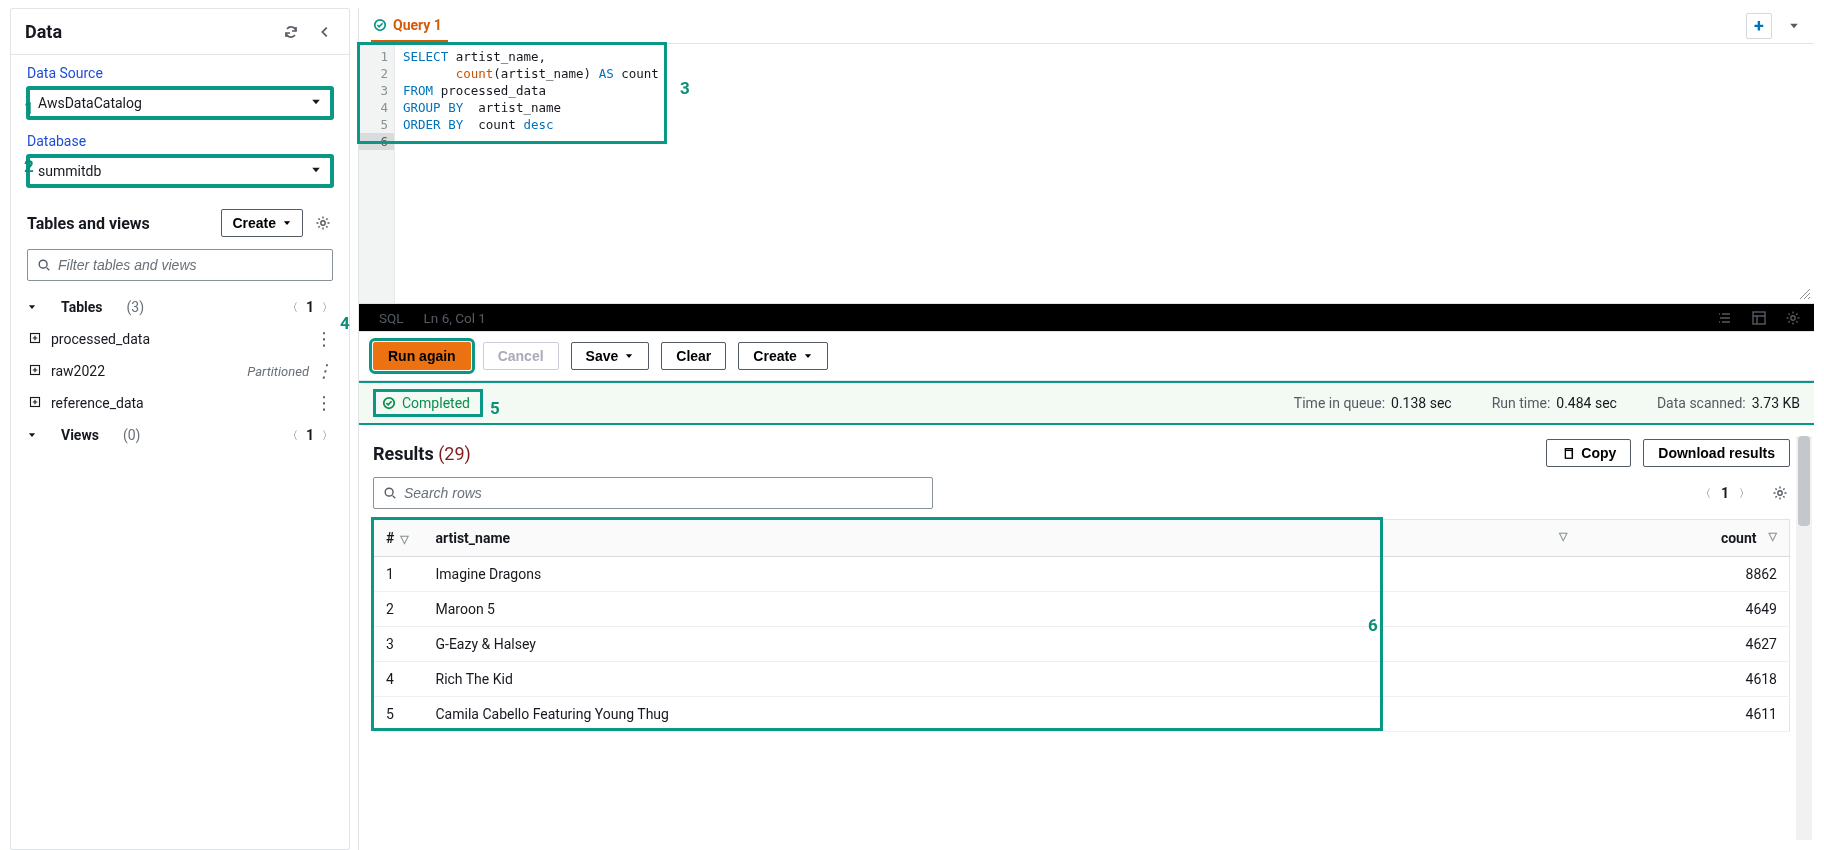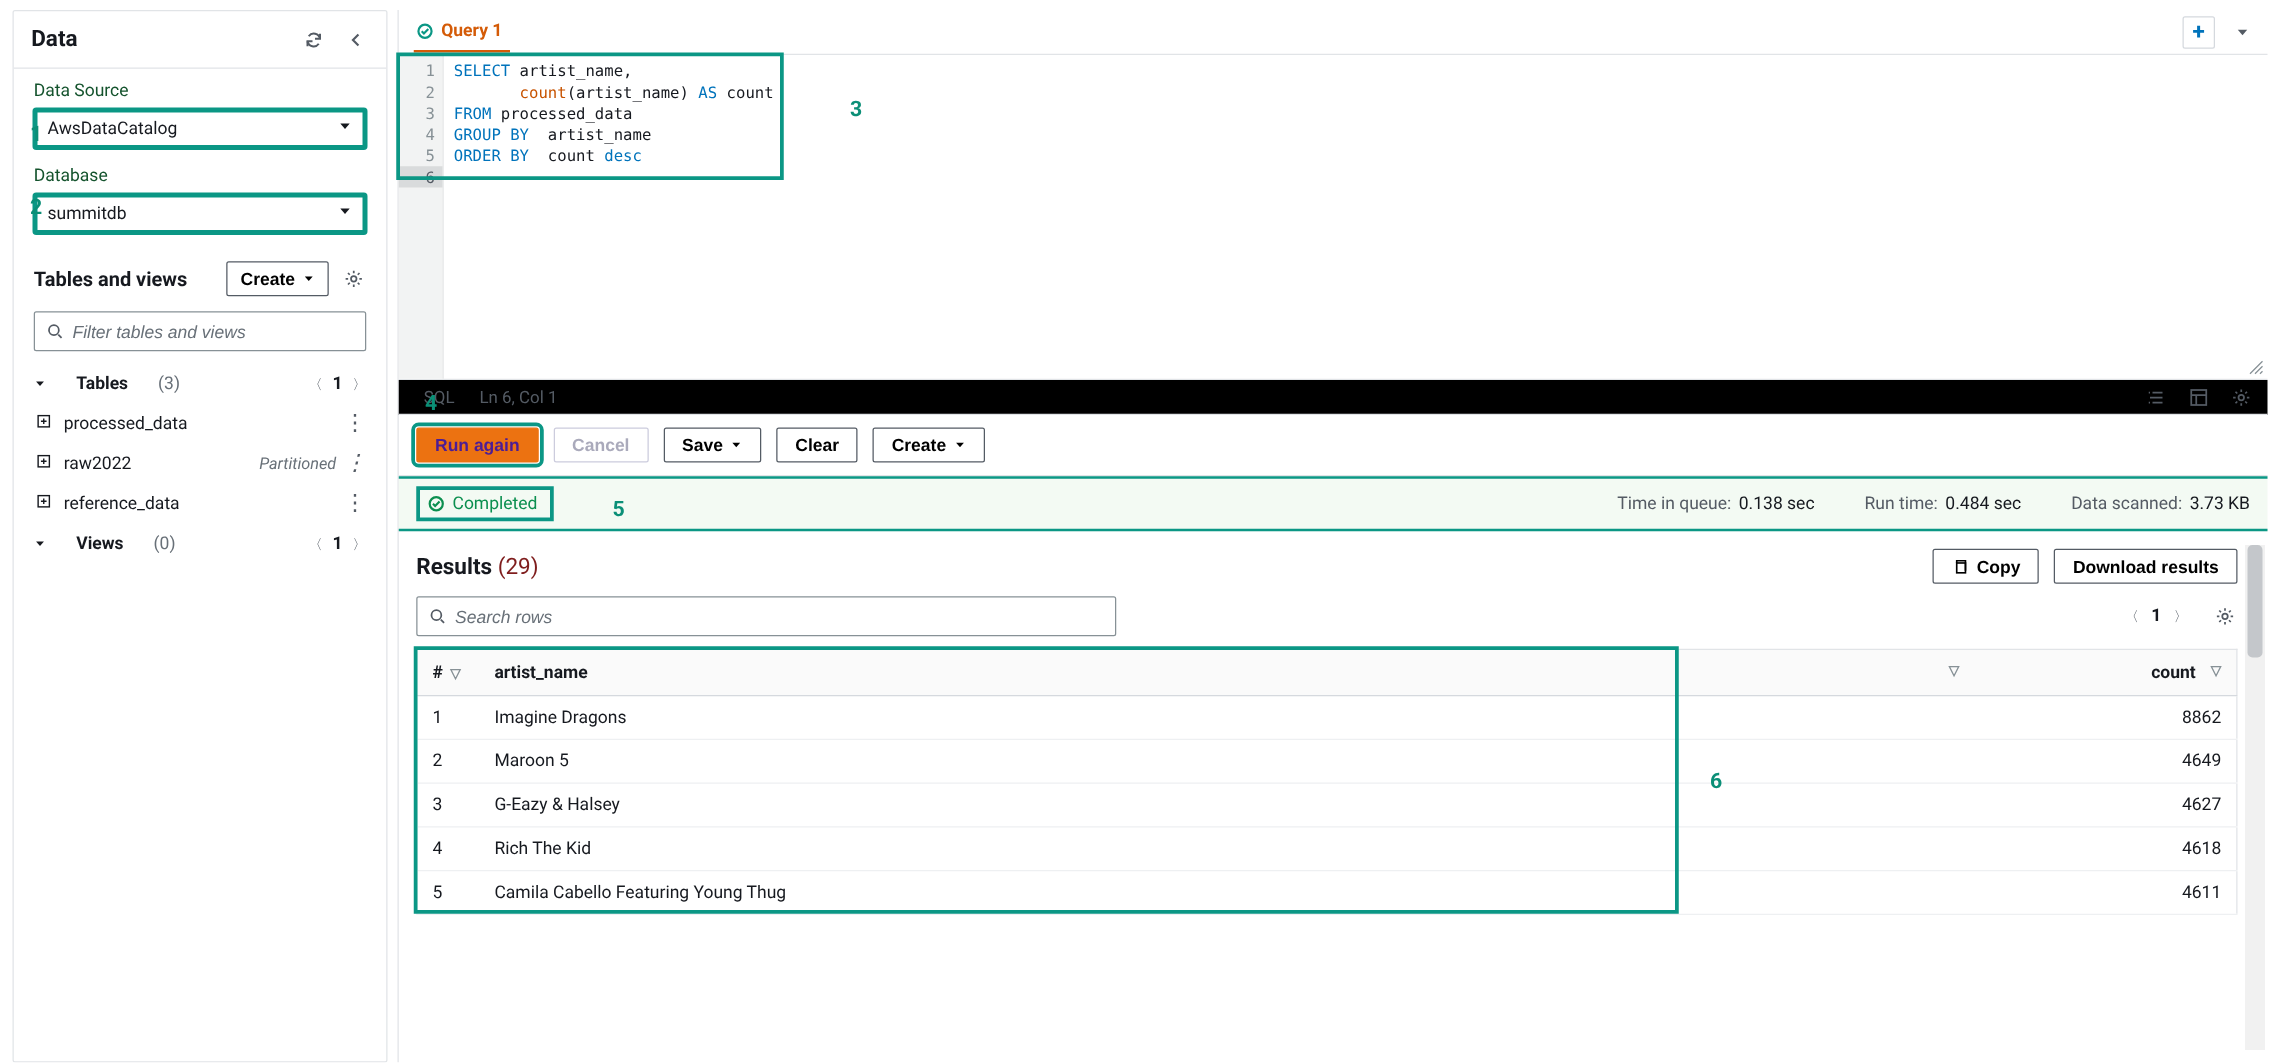--- a/index.html
+++ b/index.html
@@ -24,21 +24,21 @@
     position: absolute;
     font-weight: 700;
     font-size: 17px;
     color: #0f7b6c;
     color:#0b8f77;
     z-index: 200;
     font-family: inherit;
   }
   
   .sidebar {
-    width: 300px;
+    width: 340px;
     flex: none;
     border: 1px solid #e1e4e7;
     border-radius: 2px;
     display: flex;
     flex-direction: column;
     background: #fff;
   }
   .sidebar-header {
     display: flex;
     align-items: center;
@@ -49,21 +49,21 @@
   .sidebar-title {
     font-size: 18px;
     font-weight: 700;
   }
   .sidebar-header-tools { display:flex; align-items:center; gap:14px; }
   .icon-btn {
     display:inline-flex; align-items:center; justify-content:center;
     width:20px; height:20px; color:#545b64; cursor:pointer;
   }
   .sidebar-body { padding: 10px 16px 0 16px; }
-  .field-label { font-size: 14px; color:#14532d; margin-bottom:6px; }
+  .field-label { font-size: 14px; color:#1d4ed8; margin-bottom:6px; }
   .select {
     display:flex; align-items:center; justify-content:space-between;
     border:1px solid #879196; padding:6px 10px; border-radius:2px;
     background:#fff; height:32px; cursor:pointer;
   }
   .select.hl { outline:3px solid #0b9785; outline-offset:-2px; border-color:#0b9785; }
   .select.hl { border:3px solid #0b9785; padding:4px 8px; }
   .section-head {
     display:flex; align-items:center; justify-content:space-between;
     padding: 22px 16px 12px 16px;
@@ -143,21 +143,21 @@
     padding: 4px 10px 4px 20px; font-size:13.5px; color:#545b64; height:28px;
   }
   .statusbar .left { display:flex; gap:20px; }
   .statusbar .icons { display:flex; gap:12px; align-items:center;}
   .statusbar .sqicon { width:22px; height:22px; border:1px solid transparent; display:flex;align-items:center;justify-content:center; cursor:pointer; color:#545b64;}
   .action-row {
     display:flex; align-items:center; gap:12px;
     padding:10px 14px; border-bottom:1px solid #e1e4e7;
   }
   .btn { border:1px solid #545b64; background:#fff; padding:5px 14px; border-radius:2px; font-weight:700; cursor:pointer; font-size:14px; display:inline-flex; align-items:center; gap:6px;}
-  .btn.primary { background:#ec7211; border-color:#ec7211; color:#4c1d95;text-align:center; }
+  .btn.primary { background:#ec7211; border-color:#ec7211; color:#000000;text-align:center; }
   .btn.primary.hl { outline:3px solid #0b9785; outline-offset:1px;}
   .btn.disabled { color:#aab; border-color:#ccd; cursor:default;}
   .completed-row {
     display:flex; align-items:center; justify-content:space-between;
     background:#f3faf3; border-top:2px solid #0b9785; border-bottom:2px solid #0b9785;
     padding:6px 14px; font-size:14px;
   }
   .completed-badge {
     display:inline-flex; align-items:center; gap:6px; color:#0b8f4f;
     border:3px solid #0b9785; padding:3px 10px 3px 6px; font-weight:400;

